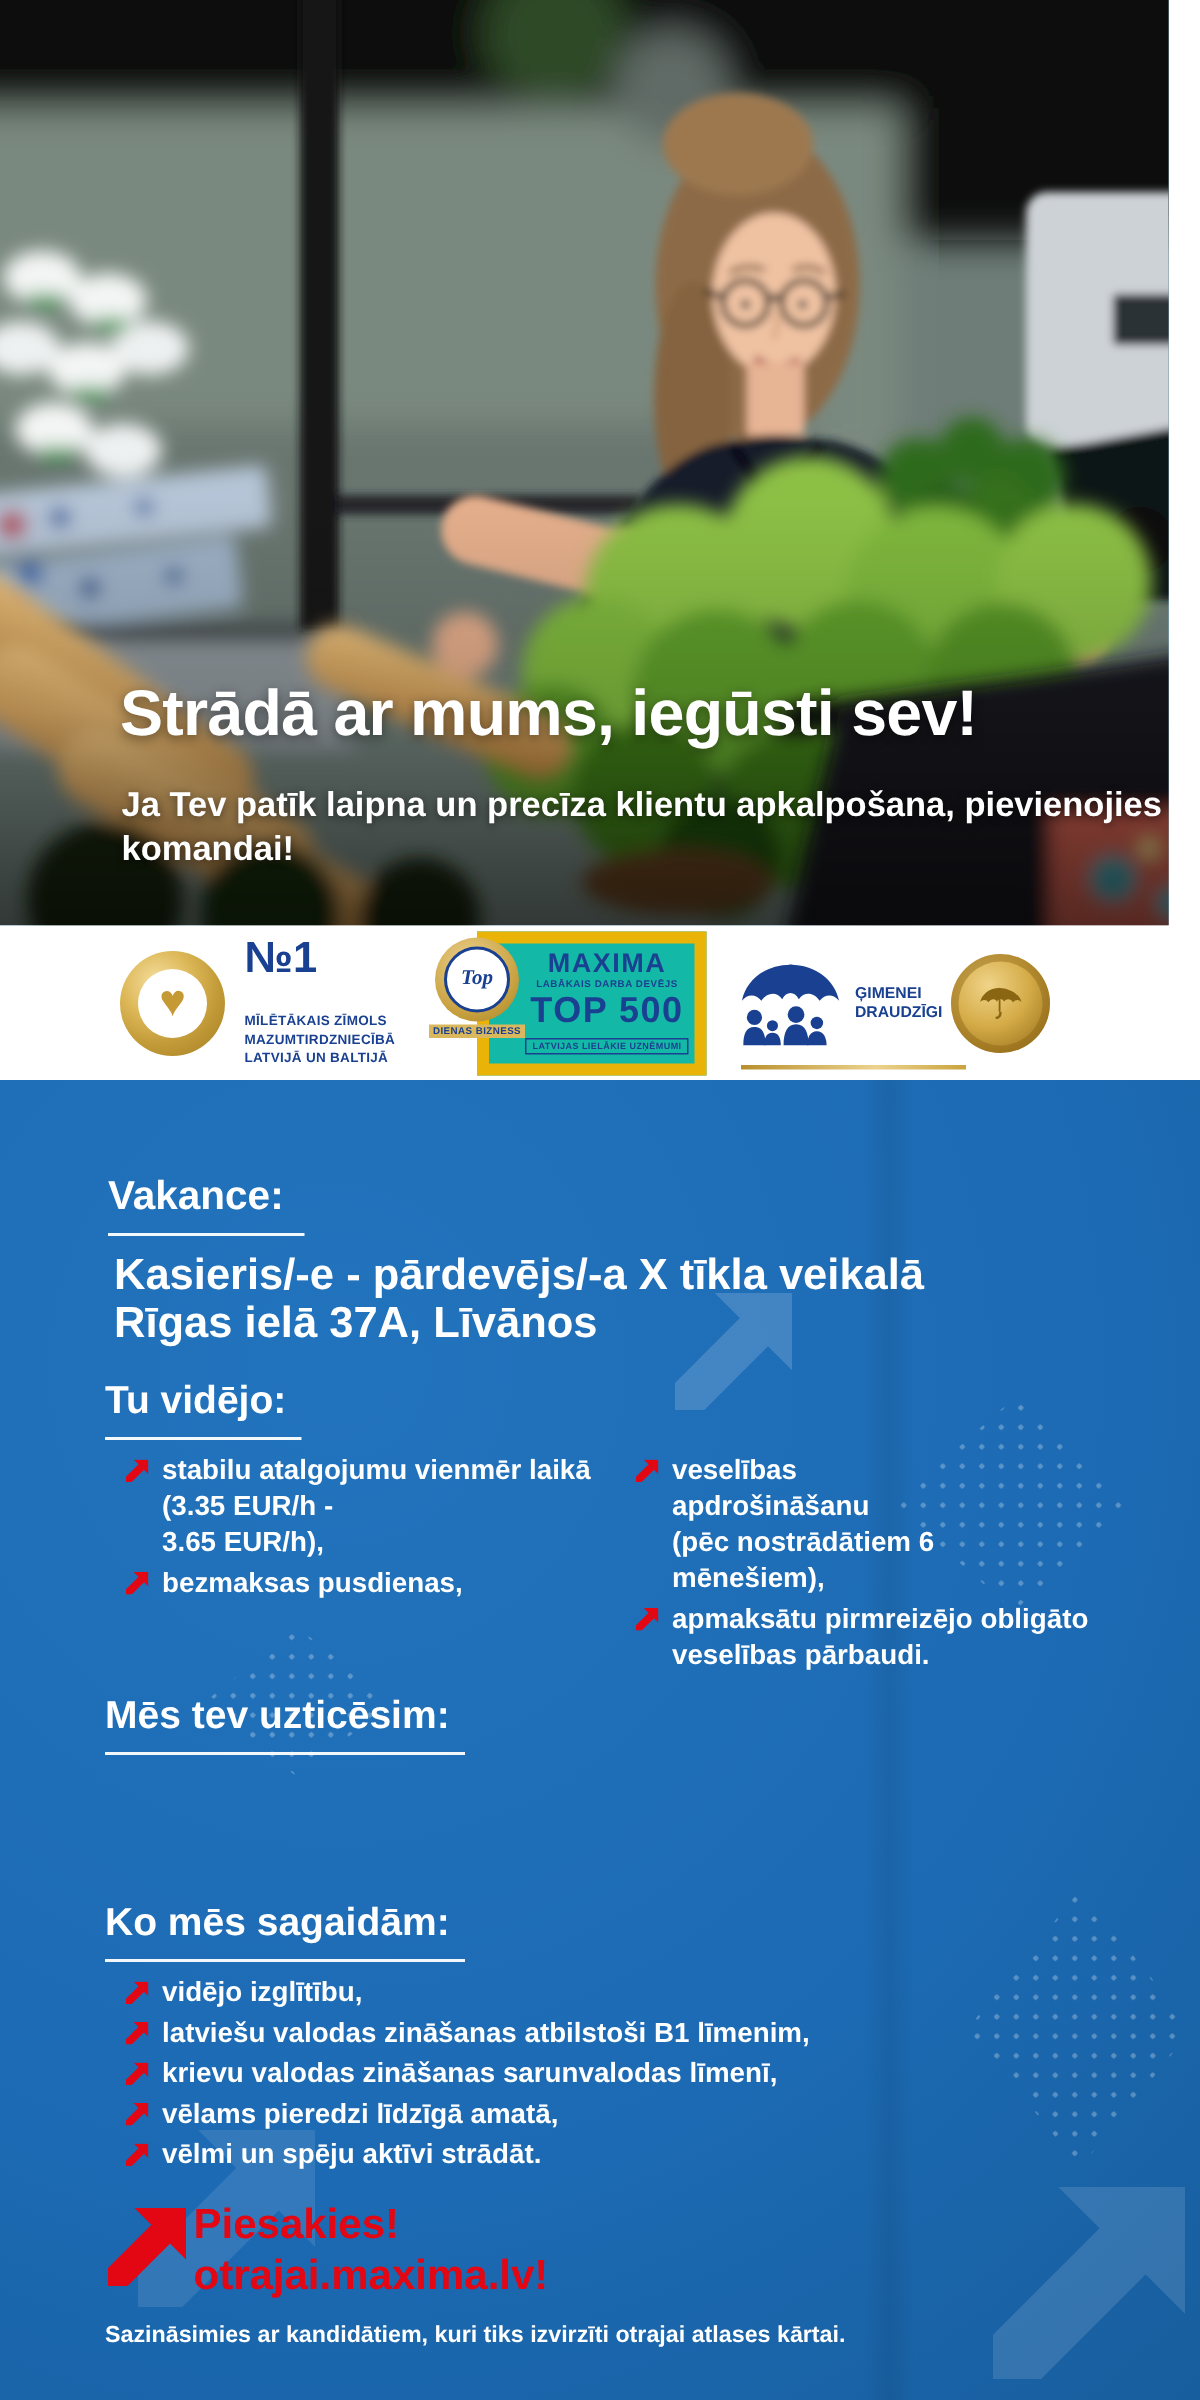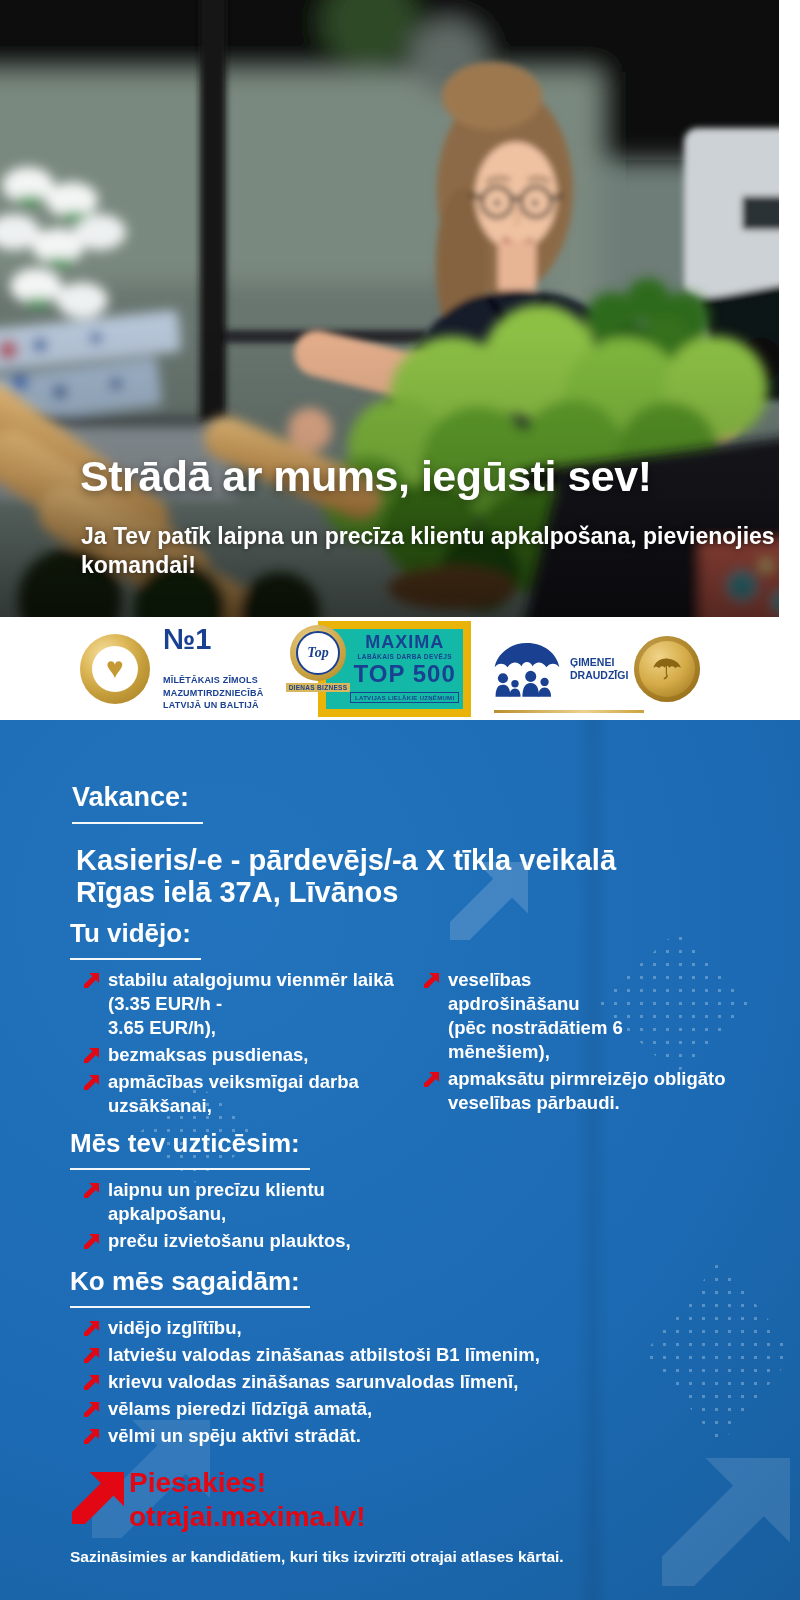--- a/index.html
+++ b/index.html
@@ -64,21 +64,21 @@
   .crease{position:absolute;top:0;left:576px;width:34px;height:100%;
        background:linear-gradient(90deg,rgba(0,0,0,0),rgba(0,0,0,.07),rgba(0,0,0,0));}
 
   .heading{position:absolute;color:#fff;font-weight:700;font-size:26px;
        border-bottom:2.5px solid rgba(255,255,255,.95);padding:0 10px 9px 0;white-space:nowrap;}
   #h-vakance{left:72px;top:62px;font-size:27px;padding-right:14px;}
   #h-benefits{left:70px;top:198px;}
   #h-duties{left:70px;top:408px;}
   #h-expect{left:70px;top:546px;}
 
-  .vacancy-title{position:absolute;left:76px;top:124px;color:#fff;font-size:29px;font-weight:700;
+  .vacancy-title{position:absolute;left:76px;top:114px;color:#fff;font-size:29px;font-weight:700;
        line-height:1.12;white-space:pre-line;}
 
   ul.list{position:absolute;list-style:none;margin:0;padding:0;}
   ul.list li{display:flex;align-items:flex-start;margin:0 0 3px 0;}
   .bullet{width:15px;height:15px;flex:0 0 15px;margin:5px 9px 0 0;color:#e30613;fill:currentColor;}
   .btext{color:#fff;font-size:18.5px;font-weight:700;line-height:1.3;white-space:pre-line;}
   #benefits-left{left:84px;top:248px;width:360px;}
   #benefits-right{left:424px;top:248px;width:330px;}
   #duties-left{left:84px;top:458px;width:360px;}
   #duties-right{left:424px;top:458px;width:330px;}
@@ -351,27 +351,20 @@
       <span class="btext">stabilu atalgojumu vienmēr laikā
 (3.35 EUR/h -
 3.65 EUR/h),</span>
       </li>
     <li>
       <svg class="bullet">
           <use href="#arrow-ne"></use>
         </svg>
       <span class="btext">bezmaksas pusdienas,</span>
       </li>
-    <li>
-      <svg class="bullet">
-          <use href="#arrow-ne"></use>
-        </svg>
-      <span class="btext">apmācības veiksmīgai darba
-uzsākšanai,</span>
-      </li>
   </ul>
   <ul class="list" id="benefits-right">
     <li>
       <svg class="bullet">
           <use href="#arrow-ne"></use>
         </svg>
       <span class="btext">veselības
 apdrošināšanu
 (pēc nostrādātiem 6
 mēnešiem),</span>
@@ -379,35 +372,20 @@
     <li>
       <svg class="bullet">
           <use href="#arrow-ne"></use>
         </svg>
       <span class="btext">apmaksātu pirmreizējo obligāto
 veselības pārbaudi.</span>
       </li>
   </ul>
 
   <div class="heading" id="h-duties">Mēs tev uzticēsim:</div>
-  <ul class="list" id="duties-left">
-    <li>
-      <svg class="bullet">
-          <use href="#arrow-ne"></use>
-        </svg>
-      <span class="btext">laipnu un precīzu klientu
-apkalpošanu,</span>
-      </li>
-    <li>
-      <svg class="bullet">
-          <use href="#arrow-ne"></use>
-        </svg>
-      <span class="btext">preču izvietošanu plauktos,</span>
-      </li>
-  </ul>
 
   <div class="heading" id="h-expect">Ko mēs sagaidām:</div>
   <ul class="list" id="expectations">
     <li>
       <svg class="bullet">
           <use href="#arrow-ne"></use>
         </svg>
       <span class="btext">vidējo izglītību,</span>
       </li>
     <li>

